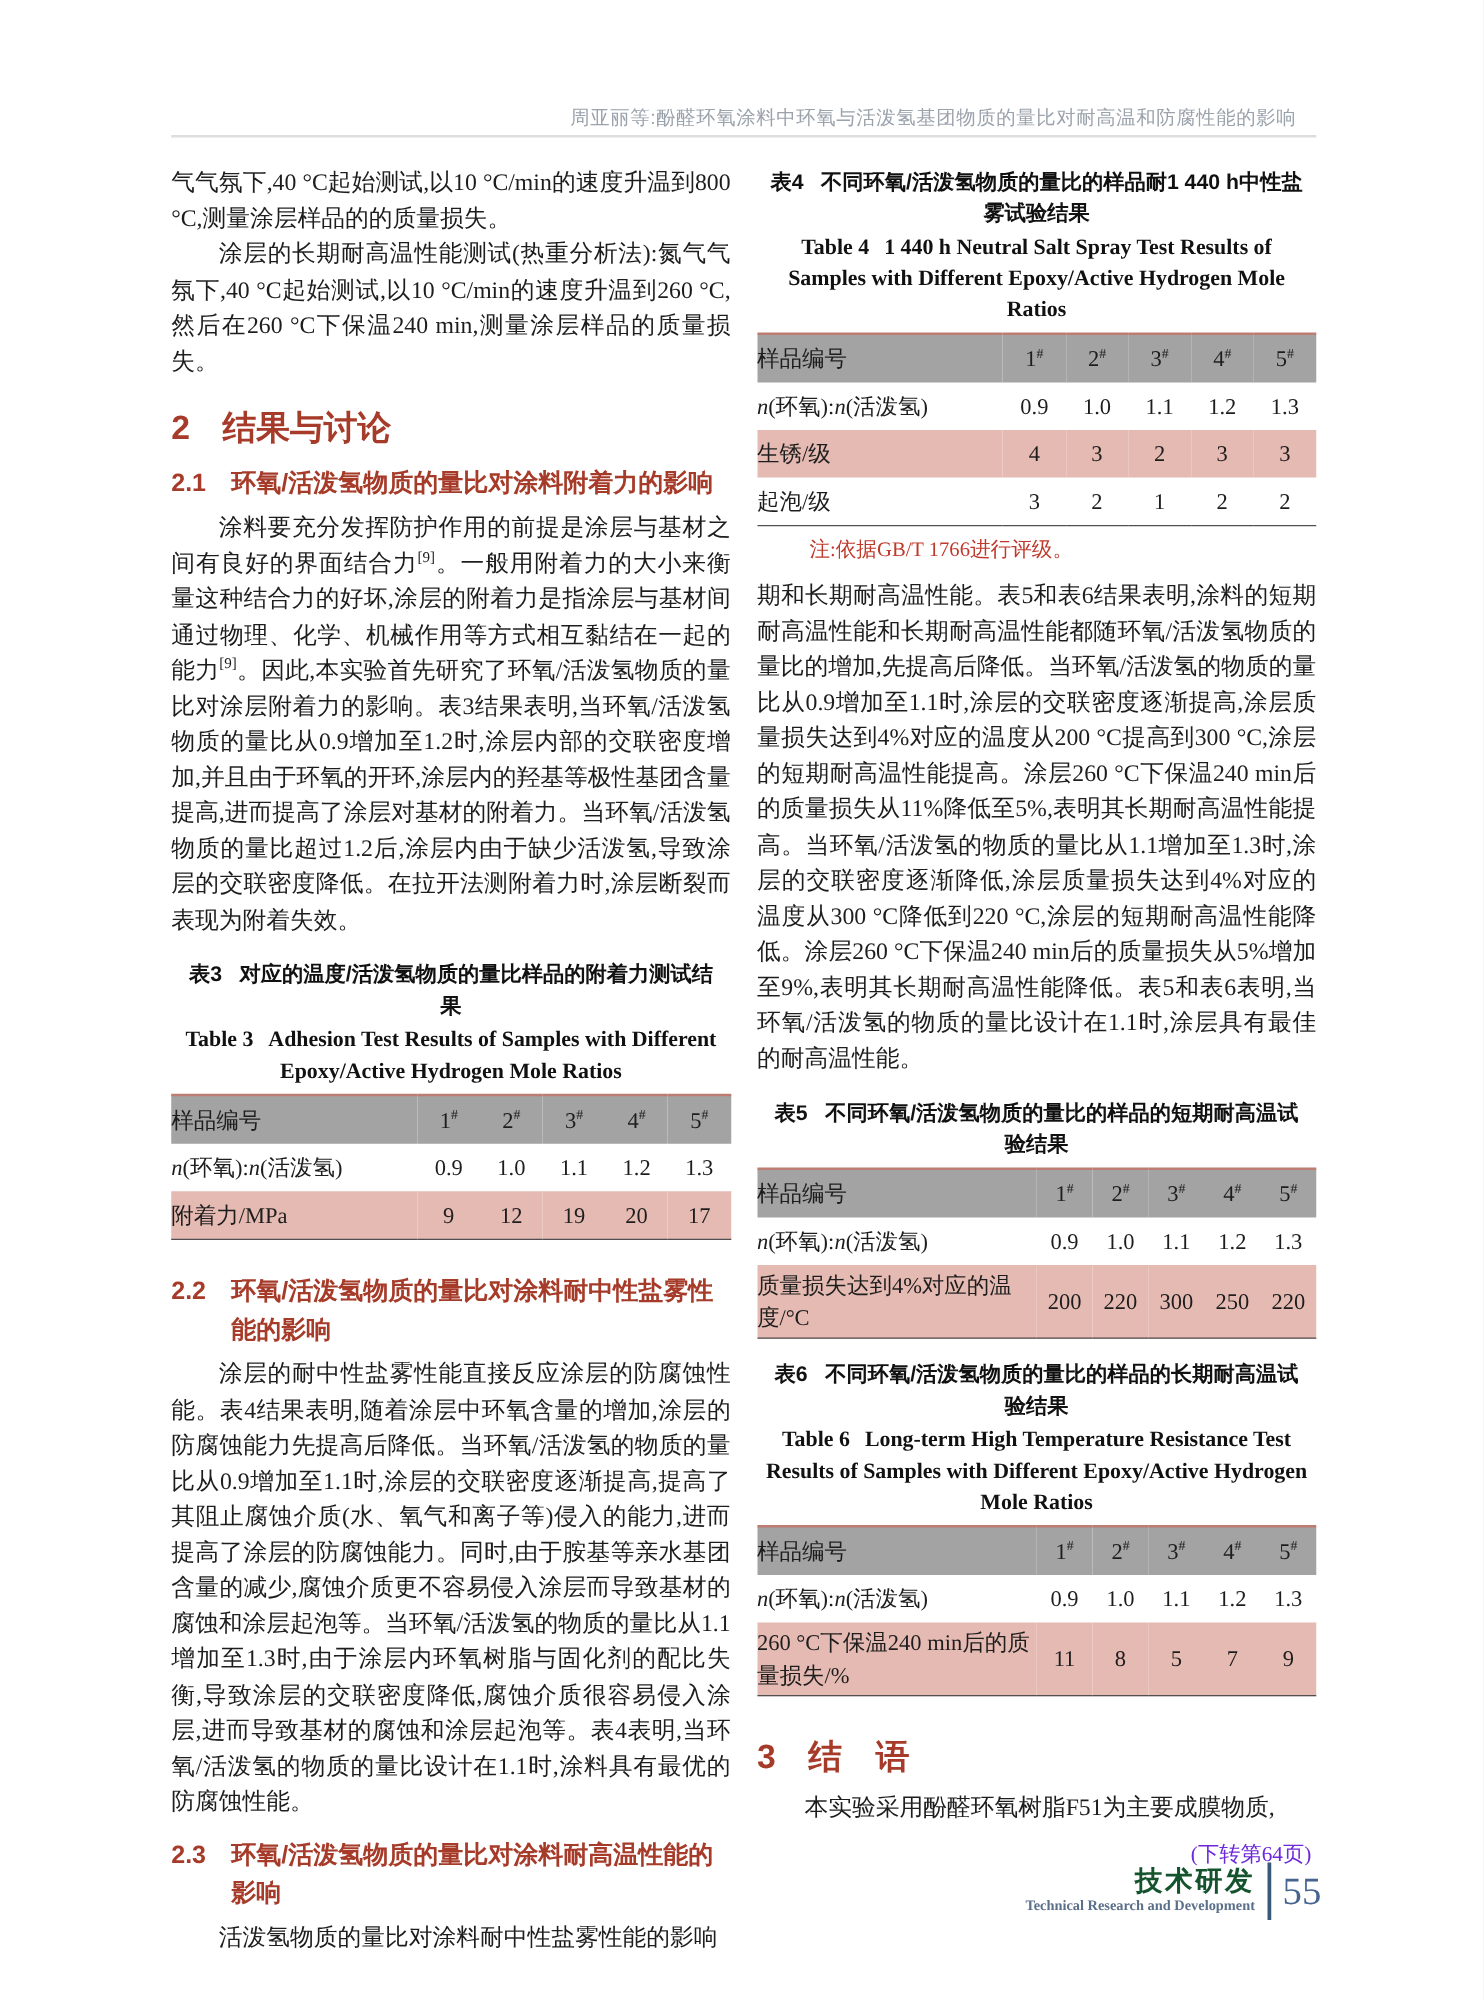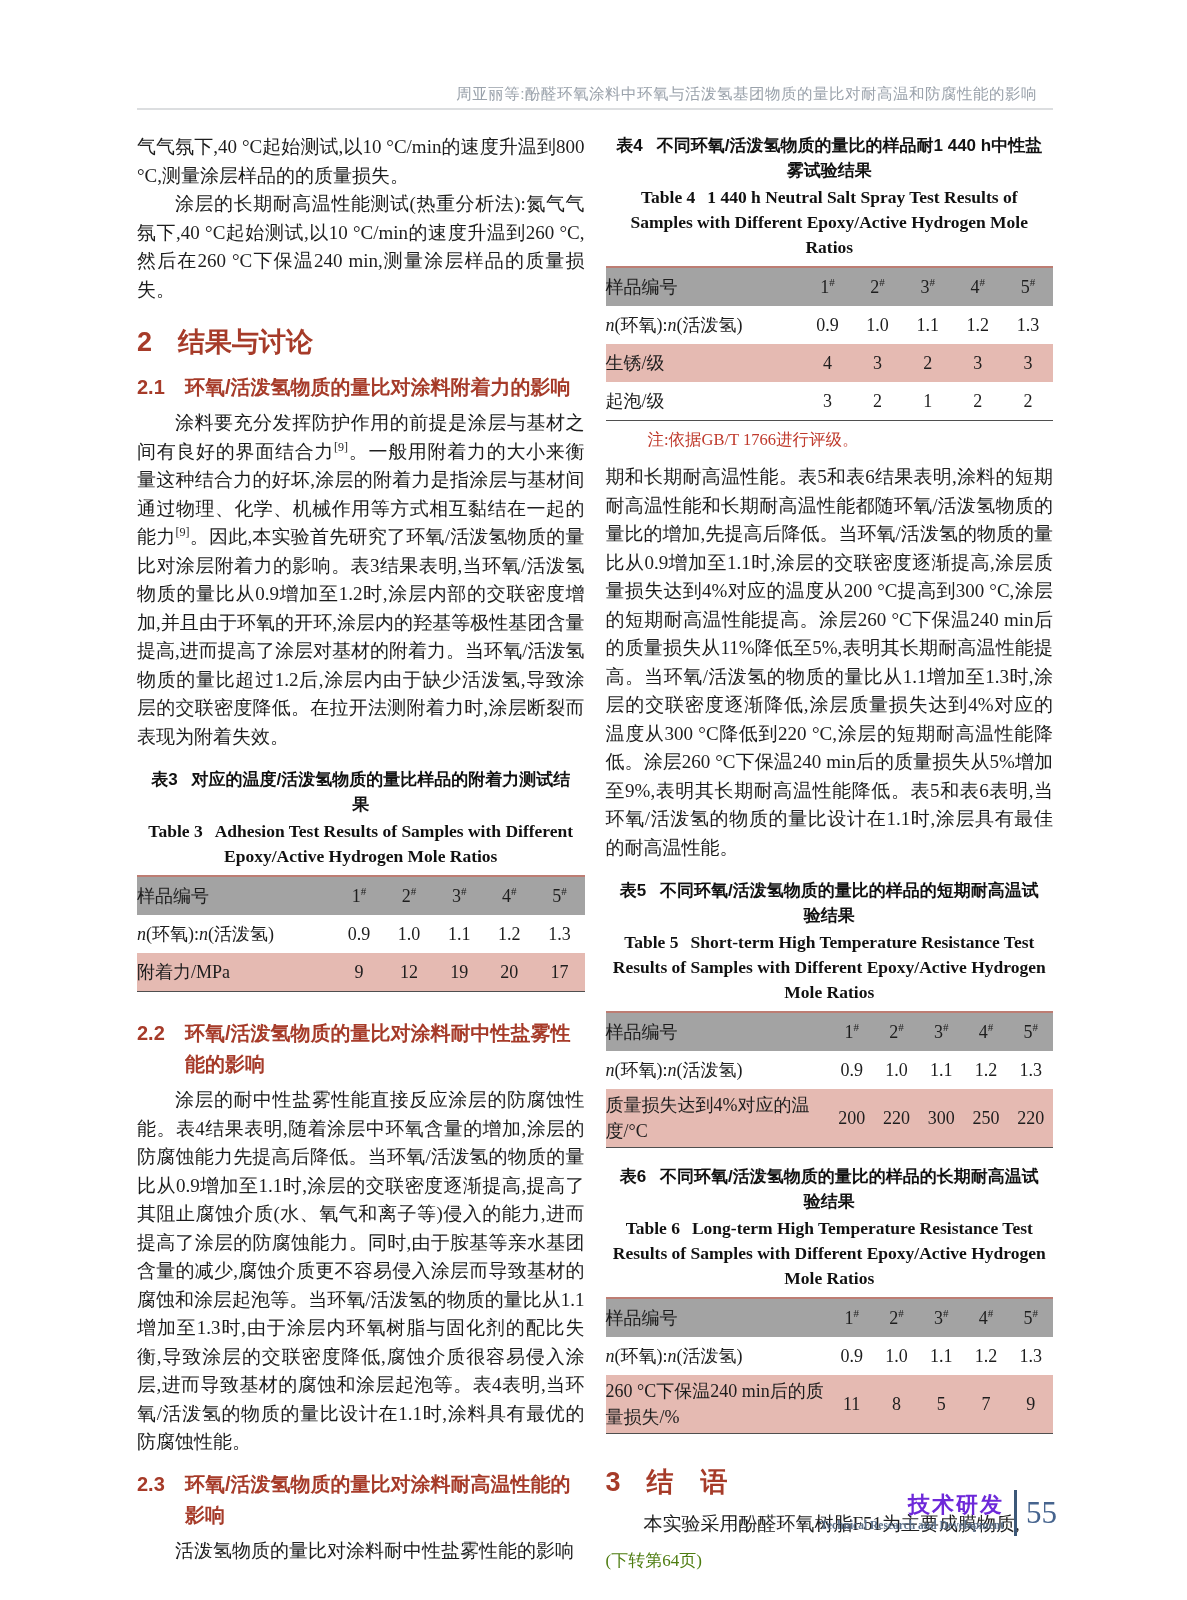--- a/index.html
+++ b/index.html
@@ -37,26 +37,26 @@
   table.dtable td{height:38px;padding:0;vertical-align:middle;}
   td.lab{text-align:left;padding-left:8px;}
   td.val{text-align:center;}
   tr.shade-dark td{background:#a3a3a3;}
   tr.shade-light td{background:#e5bab2;}
   sup.hash{font-size:11px;vertical-align:7px;}
   td.lab i{font-style:italic;}
   tr.tall td{height:58px;line-height:26px;}
   td.lab .wraplab{display:block;padding-right:4px;}
   .tnote{color:#bf392b;font-size:16.5px;margin:6px 0 12px 42px;}
-  .cont-note{text-align:left;color:#4d7c0f;font-size:17px;margin-top:10px;padding-right:4px;}
+  .cont-note{text-align:right;color:#6d28d9;font-size:17px;margin-top:10px;padding-right:4px;}
   
   .footer{position:absolute;top:1490px;right:130px;display:flex;align-items:center;}
   .footer .labels{text-align:right;margin-right:10px;}
   .footer .zh{font-family:"Liberation Sans","DejaVu Sans",sans-serif;font-weight:700;
-              font-size:22px;letter-spacing:2px;color:#6d28d9;line-height:24px;}
+              font-size:22px;letter-spacing:2px;color:#14532d;line-height:24px;}
   .footer .en{font-family:"Liberation Serif","DejaVu Serif",serif;font-weight:700;
               font-size:11.5px;color:#5a6f8a;line-height:16px;}
   .footer .bar{width:3px;height:46px;background:#3c5878;margin-right:9px;}
   .footer .pnum{font-size:31px;color:#46648e;font-family:"Liberation Serif",serif;}
 </style>
 </head>
 <body>
 
 <div class="page">
 
@@ -190,21 +190,20 @@
         </tr>
       </tbody>
         </table>
 
       <div class="tnote">注:依据GB/T 1766进行评级。</div>
 
       <p class="body">期和长期耐高温性能。表5和表6结果表明,涂料的短期耐高温性能和长期耐高温性能都随环氧/活泼氢物质的量比的增加,先提高后降低。当环氧/活泼氢的物质的量比从0.9增加至1.1时,涂层的交联密度逐渐提高,涂层质量损失达到4%对应的温度从200 °C提高到300 °C,涂层的短期耐高温性能提高。涂层260 °C下保温240 min后的质量损失从11%降低至5%,表明其长期耐高温性能提高。当环氧/活泼氢的物质的量比从1.1增加至1.3时,涂层的交联密度逐渐降低,涂层质量损失达到4%对应的温度从300 °C降低到220 °C,涂层的短期耐高温性能降低。涂层260 °C下保温240 min后的质量损失从5%增加至9%,表明其长期耐高温性能降低。表5和表6表明,当环氧/活泼氢的物质的量比设计在1.1时,涂层具有最佳的耐高温性能。</p>
 
       <div class="tcap">
         <div class="zh"><b class="lab">表5</b><b>不同环氧/活泼氢物质的量比的样品的短期耐高温试验结果</b></div>
-        <div class="en"><b class="lab">Table 5</b><b>Short-term High Temperature Resistance Test Results of Samples with Different Epoxy/Active Hydrogen Mole Ratios</b></div>
       </div>
 
       <table class="dtable">
         <colgroup>
             <col style="width:50%">
             <col style="width:10%">
             <col style="width:10%">
             <col style="width:10%">
             <col style="width:10%">
             <col style="width:10%">

